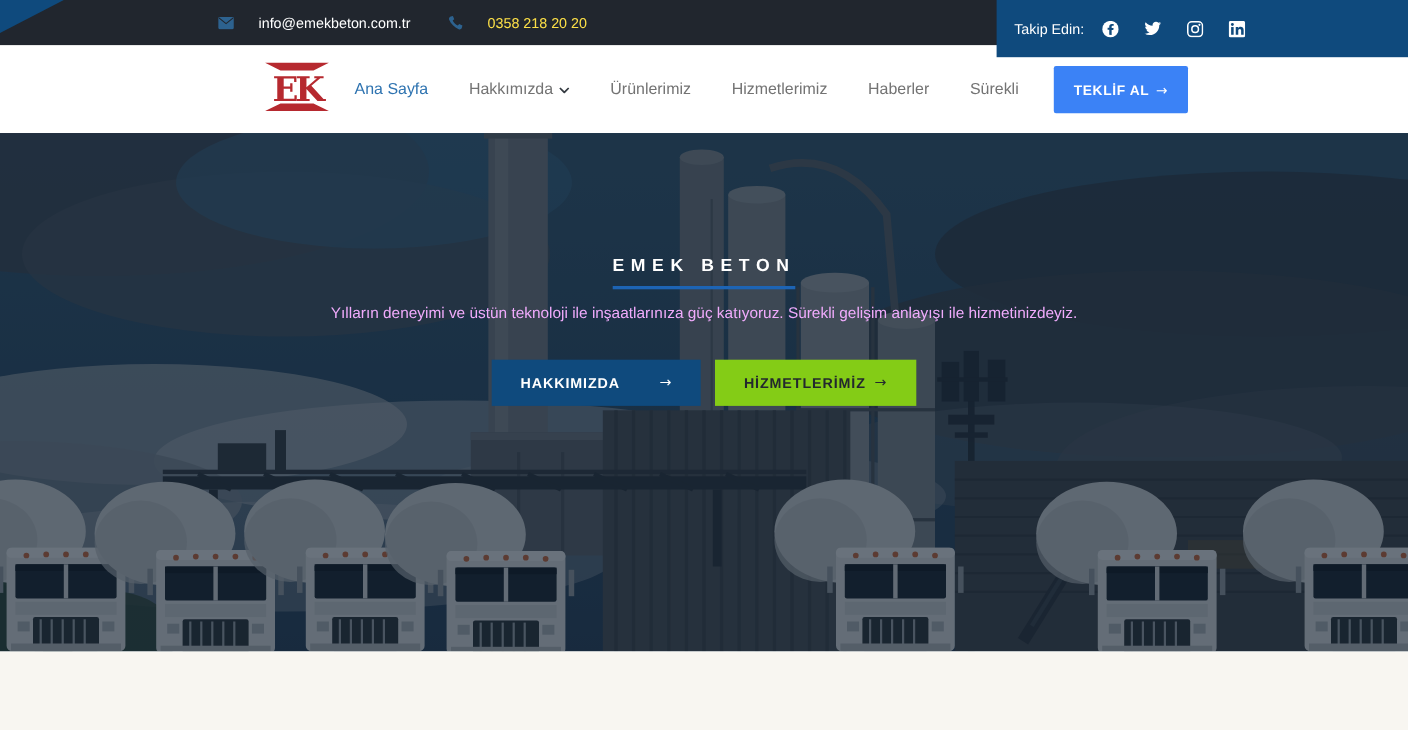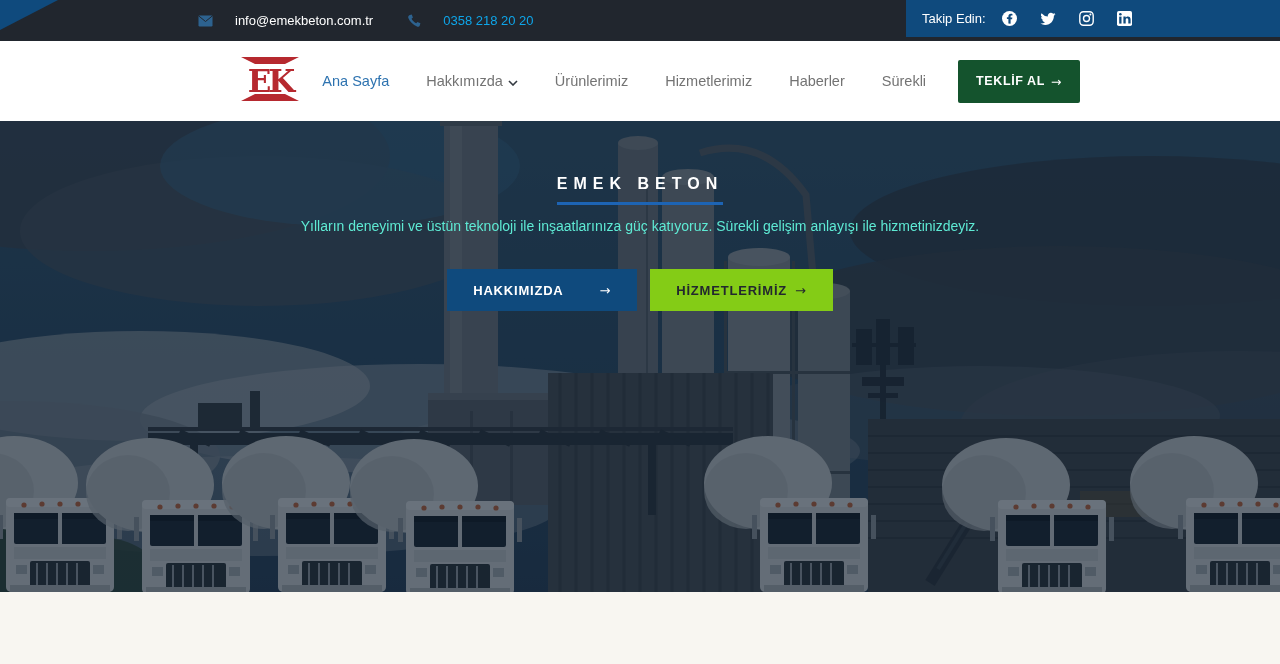--- a/index.html
+++ b/index.html
@@ -7,54 +7,54 @@
               font-family:"Liberation Sans", sans-serif; }
 
   
   .topbar { position:relative; height:41px; background:#21262e; color:#fff;
             display:flex; align-items:center; font-size:13px; }
   .topbar-accent { position:absolute; left:0; top:0; width:0; height:0;
                    border-top:30px solid #0f4a7d; border-right:58px solid transparent; }
   .topbar-contacts { display:flex; align-items:center; gap:34px; margin-left:198px; }
   .contact { display:flex; align-items:center; gap:22px; }
   .contact svg { display:block; }
-  .topbar-social { position:absolute; right:0; top:0; height:37px; width:374px;
+  .topbar-social { position:absolute; right:0; top:0; height:52px; width:374px;
                    background:#0f4a7d; display:flex; align-items:center; padding-left:16px; }
   .follow-label { font-size:13px; margin-right:16px; }
   .social-icons { display:flex; align-items:center; gap:23px; }
   .social-icons a { display:flex; align-items:center; text-decoration:none; }
 
   
   .navbar { height:80px; background:#fff; display:flex; align-items:center;
             padding:0 200px 0 240px; justify-content:space-between; }
   .logo { display:block; }
   .nav-right { display:flex; align-items:center; gap:32px; }
   .nav-menu { display:flex; align-items:center; gap:37px; }
   .nav-link { font-size:14.5px; color:#737373; text-decoration:none; display:flex;
               align-items:center; gap:5px; font-weight:400; }
   .nav-link.active { color:#2e73b0; }
-  .cta-btn { background:#14532d; color:#fff; border:none; border-radius:2px;
+  .cta-btn { background:#3b82f6; color:#fff; border:none; border-radius:2px;
              font-size:12.5px; font-weight:700; letter-spacing:.6px;
              padding:14px 18px; min-width:99px; cursor:pointer;
-             display:flex; align-items:center; gap:6px; justify-content:center;
+             display:flex; align-items:flex-end; gap:6px; justify-content:center;
              font-family:"Liberation Sans", sans-serif; }
   .arrow { font-family:"DejaVu Sans", sans-serif; font-weight:400; }
 
   
   .hero { position:relative; height:471px; overflow:hidden; background:#26425b; }
   .hero-bg { position:absolute; inset:0; width:100%; height:100%; }
   .hero-content { position:relative; z-index:2; height:100%; display:flex;
                   flex-direction:column; align-items:center; text-align:center;
-                  padding-top:54px; color:#fff; }
+                  padding-top:112px; color:#fff; }
   .kicker { font-size:16px; font-weight:700; letter-spacing:6px; color:#fff;
             padding-bottom:9px; border-bottom:3px solid #1d64b4; }
   .hero-title { margin-top:18px; font-size:46px; line-height:1.12; font-weight:700;
                 letter-spacing:-.5px; max-width:720px; color:#fff;
                 text-shadow:0 1px 3px rgba(0,0,0,.25); }
-  .hero-subtitle { margin-top:13px; font-size:14px; color:#5eead4; max-width:900px; }
+  .hero-subtitle { margin-top:13px; font-size:14px; color:#f0abfc; max-width:900px; }
   .hero-buttons { margin-top:35px; display:flex; gap:13px; }
   .hero-btn { border:none; border-radius:0; font-size:13px; font-weight:700;
               letter-spacing:.8px; padding:0 26px; height:42px; cursor:pointer;
               display:flex; align-items:center; gap:8px;
               font-family:"Liberation Sans", sans-serif; }
   .hero-btn.primary { background:#0f4a7d; color:#fff;gap:36px; }
   .hero-btn.secondary { background:#84cc16; color:#23282e; }
 
   
   .page-bottom { height:86px; background:#f8f6f1; }
@@ -67,21 +67,21 @@
   <div class="topbar-contacts">
     <a class="contact" style="color:#fff;text-decoration:none">
       <span>
         <svg width="15" height="12" viewBox="0 0 15 12">
             <rect x="0.5" y="0.5" width="14" height="11" rx="1.2" fill="#2d628f"></rect>
             <path d="M1 1.2 L7.5 6.5 L14 1.2" stroke="#21262e" stroke-width="1" fill="none"></path>
           </svg>
       </span>
       <span>info@emekbeton.com.tr</span>
     </a>
-    <a class="contact" style="color:#0ea5e9;text-decoration:none">
+    <a class="contact" style="color:#fde047;text-decoration:none">
       <span>
         <svg width="14" height="14" viewBox="0 0 16 16">
             <path d="M3.2 1.1 L5.4 0.6 L6.8 3.9 L5.2 5.3 C5.9 7 8.6 9.8 10.5 10.6 L12 9 L15.3 10.5 L14.7 12.8 C14.3 14.2 12.8 15 11.4 14.4 C7 12.6 3.3 8.9 1.5 4.6 C0.9 3.2 1.8 1.5 3.2 1.1 Z" fill="#2d628f"></path>
           </svg>
       </span>
       <span>0358 218 20 20</span>
     </a>
   </div>
   <div class="topbar-social">
     <span class="follow-label">Takip Edin:</span>

